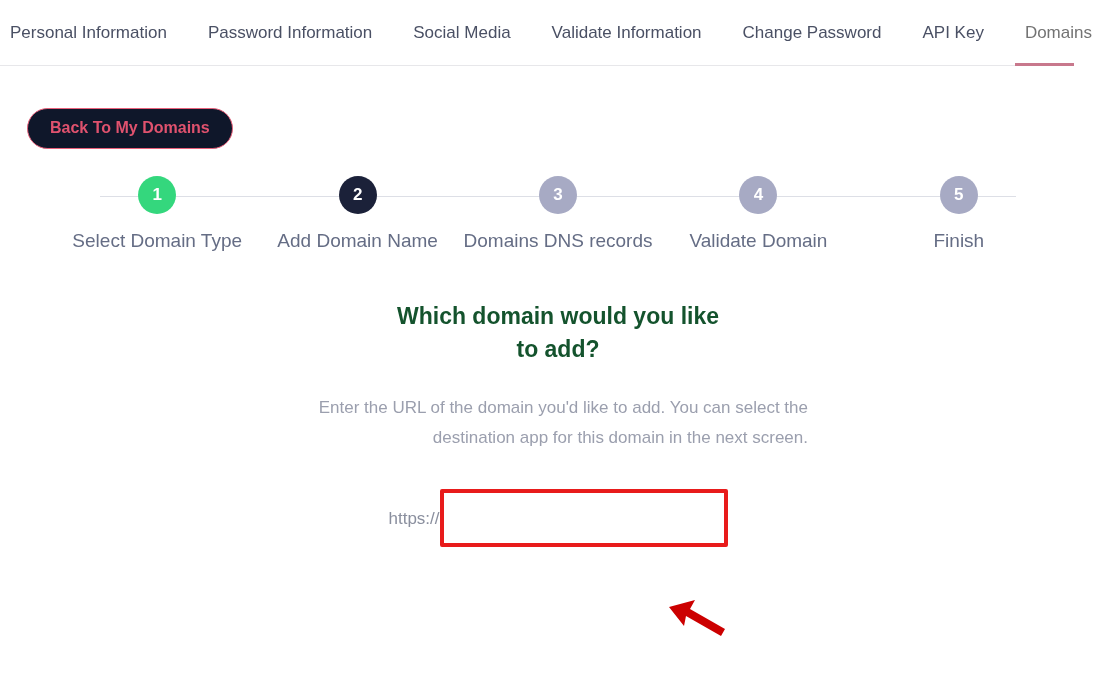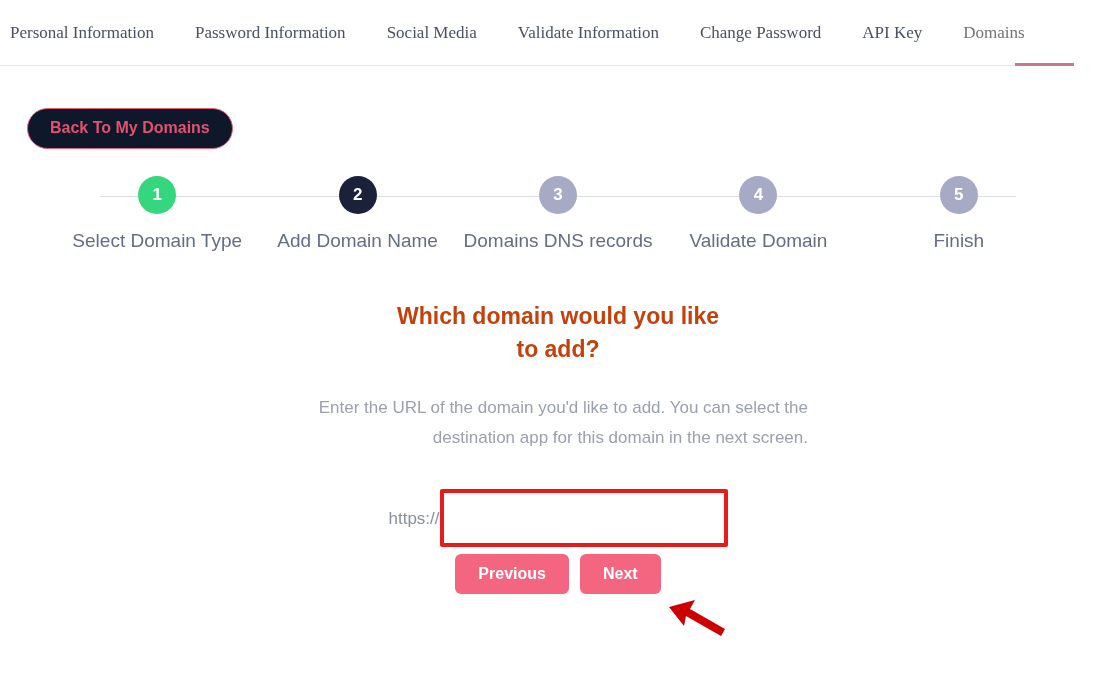--- a/index.html
+++ b/index.html
@@ -9,21 +9,20 @@
     background: #ffffff;
     font-family: "Liberation Sans", sans-serif;
     overflow: hidden;
   }
 
   
   .tabbar {
     position: relative;
     height: 66px;
     width: 1074px;
-    font-family: Liberation Serif, serif;
   }
   .tabs {
     display: flex;
     align-items: center;
     height: 65px;
     padding-left: 10px;
   }
   .tab {
     font-size: 17px;
     color: #4a5064;
@@ -117,21 +116,21 @@
 
   
   .panel {
     margin-top: 46px;
     text-align: center;
   }
   .panel h1 {
     margin: 11px auto;
     font-size: 23px;
     font-weight: bold;
-    color: #c2410c;
+    color: #14532d;
     line-height: 1.45;
     max-width: 330px;
   }
   .panel .desc {
     margin: 26px auto 0 auto;
     font-size: 17px;
     color: #9b9fae;
     line-height: 1.78;
     max-width: 500px;
     text-align: right;
@@ -256,21 +255,17 @@
   <h1>Which domain would you like to add?</h1>
   <p class="desc">Enter the URL of the domain you'd like to add. You can select the destination app for this domain in the next screen.</p>
 
   <div class="input-row">
     <span class="proto">https://</span>
     <span class="url-field-wrap">
       <input class="url-field" type="text" placeholder="" style="">
     </span>
   </div>
 
-  <div class="actions">
-    <button class="btn">Previous</button>
-    <button class="btn">Next</button>
-  </div>
 </div>
 
 <svg class="arrow" viewBox="0 0 75 45" xmlns="http://www.w3.org/2000/svg">
   <path d="M4 12 L30 5 L25 14 L60 34 L56 41 L21 21 L19 31 Z" fill="#cc0000"></path>
 </svg>
 
 </body></html>

